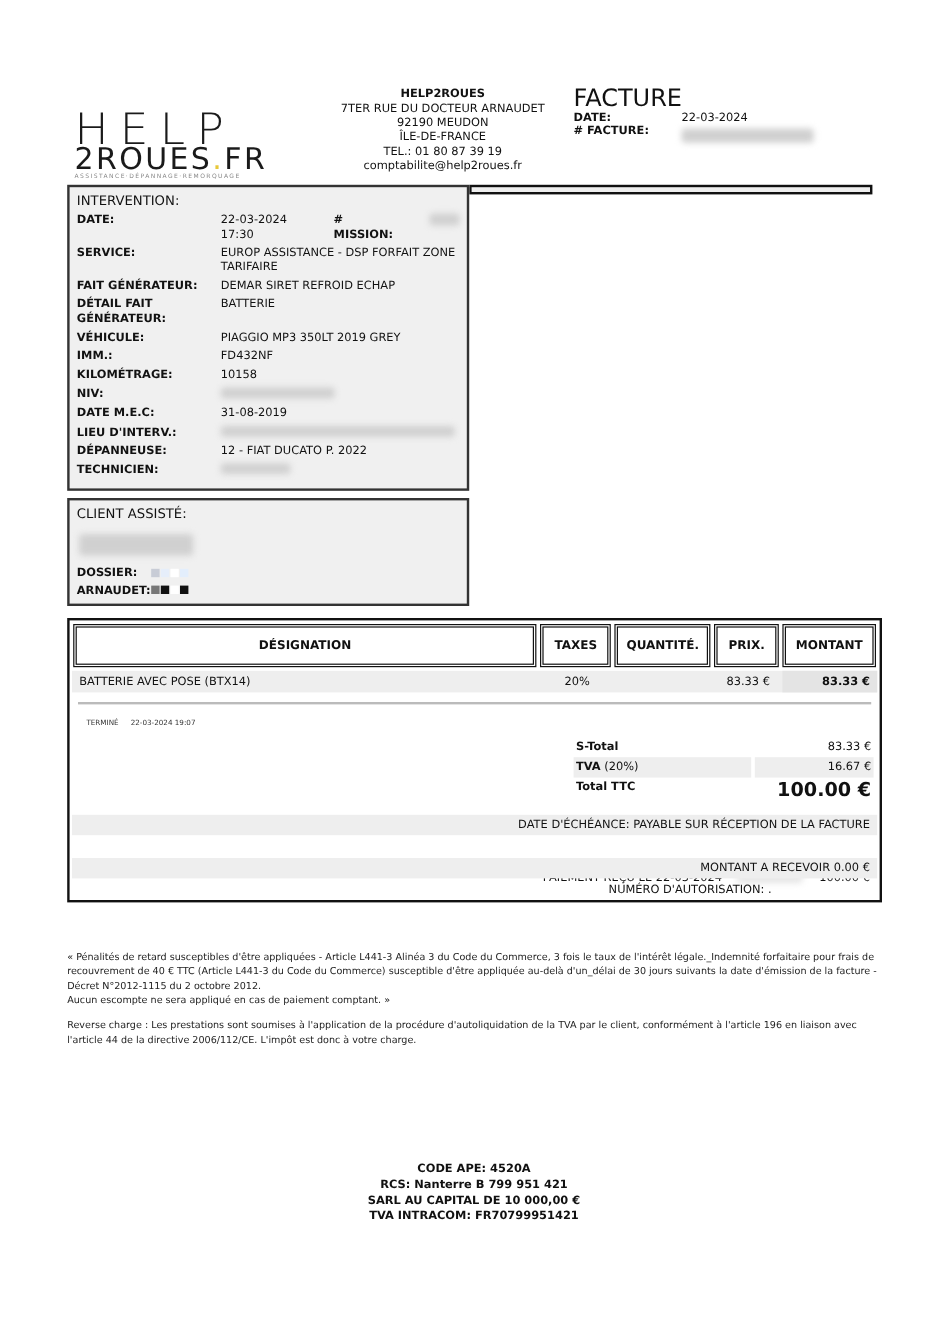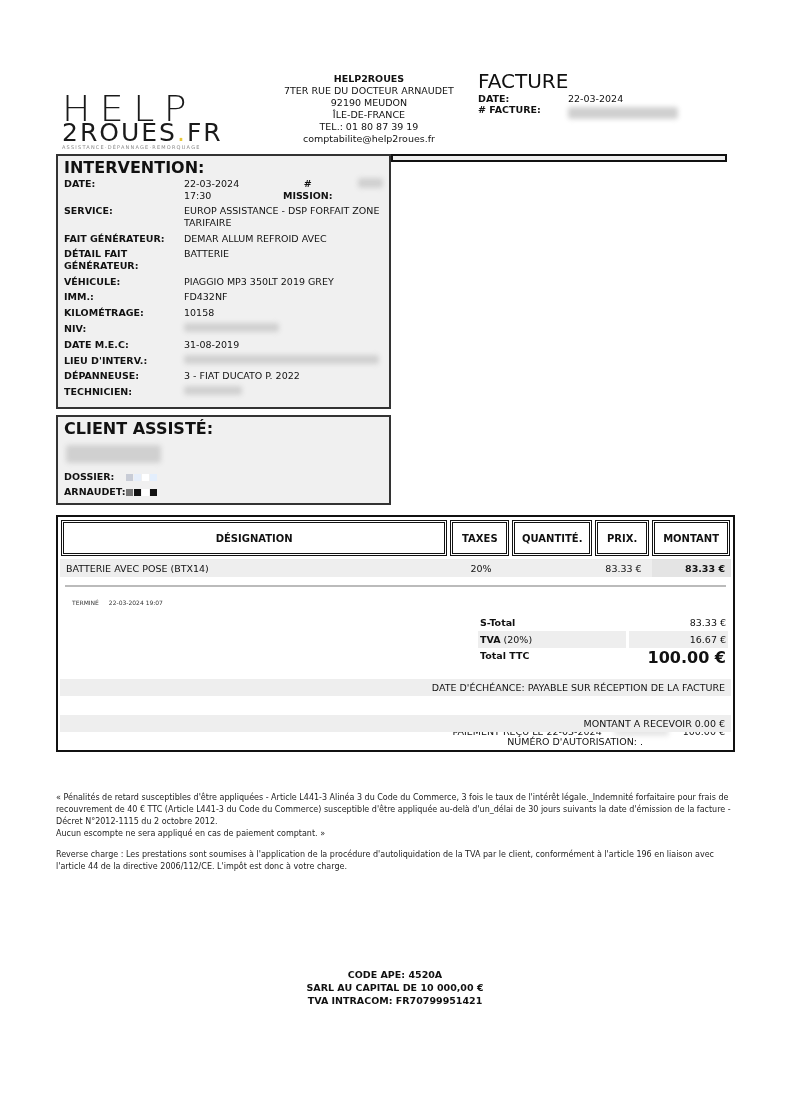--- a/index.html
+++ b/index.html
@@ -23,25 +23,25 @@
     .facture .row { display: flex; font-size: 9.5px; line-height: 11px; }
     .facture .row .lbl { font-weight: bold; width: 90px; }
     .blur { display: inline-block; background: #d0d0d0; filter: blur(2.5px); border-radius: 3px; }
 
     
     .topbar { position: absolute; left: 391px; top: 154px; width: 336px; height: 8px; border: 2px solid #111; background: #eee; }
 
     
     .box { position: absolute; background: #f0f0f0; border: 2px solid #333; }
     .intervention { left: 56px; top: 154px; width: 335px; height: 255px; padding: 4px 6px; }
-    .box h2 { font-size: 16px; font-weight: bold; line-height: 16px; margin-bottom: 2px; }
+    .box h2 { font-size: 11px; font-weight: normal; line-height: 16px; margin-bottom: 2px; }
     .kv { display: flex; font-size: 9.5px; line-height: 11.5px; margin-bottom: 4.3px; }
     .kv .k { font-weight: bold; width: 120px; flex-shrink: 0; }
     .kv .v { flex: 1; }
-    .kv .mission-lbl { font-weight: bold; margin-left: 26px; margin-right: 20px; text-align: center; }
+    .kv .mission-lbl { font-weight: bold; margin-left: 26px; margin-right: 20px; }
 
     .client { left: 56px; top: 415px; width: 335px; height: 90px; padding: 4px 6px; }
     .client .name-blur { width: 95px; height: 18px; margin: 6px 0 6px 2px; }
     .client .kv { margin-bottom: 3px; }
     .client .kv .k { width: 62px; }
     .pix { display: inline-block; width: 7px; height: 7px; margin-right: 1px; vertical-align: middle; }
 
     
     .items { position: absolute; left: 56px; top: 515px; width: 679px; height: 237px; border: 2px solid #111; }
     .thead { position: absolute; left: 3px; top: 3px; right: 3px; height: 36px; display: flex; }
@@ -109,21 +109,21 @@
     <span class="v" style="flex:0 0 68px;">22-03-2024 17:30</span>
     <span class="mission-lbl"># MISSION:</span>
     <span class="blur" style="width:26px;height:10px;"></span>
   </div>
   <div class="kv">
       <span class="k">SERVICE:</span>
       <span class="v">EUROP ASSISTANCE - DSP FORFAIT ZONE TARIFAIRE</span>
     </div>
   <div class="kv">
       <span class="k">FAIT GÉNÉRATEUR:</span>
-      <span class="v">DEMAR ALLUM REFROID AVEC</span>
+      <span class="v">DEMAR SIRET REFROID ECHAP</span>
     </div>
   <div class="kv">
       <span class="k" style="width:120px;">DÉTAIL FAIT GÉNÉRATEUR:</span>
       <span class="v">BATTERIE</span>
     </div>
   <div class="kv">
       <span class="k">VÉHICULE:</span>
       <span class="v">PIAGGIO MP3 350LT 2019 GREY</span>
     </div>
   <div class="kv">
@@ -141,21 +141,21 @@
   <div class="kv">
       <span class="k">DATE M.E.C:</span>
       <span class="v">31-08-2019</span>
     </div>
   <div class="kv">
       <span class="k">LIEU D'INTERV.:</span>
       <span class="blur" style="width:195px;height:9px;"></span>
     </div>
   <div class="kv">
       <span class="k">DÉPANNEUSE:</span>
-      <span class="v">3 - FIAT DUCATO P. 2022</span>
+      <span class="v">12 - FIAT DUCATO P. 2022</span>
     </div>
   <div class="kv">
       <span class="k">TECHNICIEN:</span>
       <span class="blur" style="width:58px;height:9px;"></span>
     </div>
 </div>
 
 <div class="box client">
   <h2>CLIENT ASSISTÉ:</h2>
   <div class="blur name-blur"></div>
@@ -215,15 +215,16 @@
 <div class="legal">
   <p>« Pénalités de retard susceptibles d'être appliquées - Article L441-3 Alinéa 3 du Code du Commerce, 3 fois le taux de l'intérêt légale._Indemnité forfaitaire pour frais de recouvrement de 40 € TTC (Article L441-3 du Code du Commerce) susceptible d'être appliquée au-delà d'un_délai de 30 jours suivants la date d'émission de la facture - Décret N°2012-1115 du 2 octobre 2012.</p>
   <p>Aucun escompte ne sera appliqué en cas de paiement comptant. »</p>
 </div>
 <div class="reverse">
   <p>Reverse charge : Les prestations sont soumises à l'application de la procédure d'autoliquidation de la TVA par le client, conformément à l'article 196 en liaison avec l'article 44 de la directive 2006/112/CE. L'impôt est donc à votre charge.</p>
 </div>
 
 <div class="footer">
   <div>CODE APE: 4520A</div>
+  <div>RCS: Nanterre B 799 951 421</div>
   <div>SARL AU CAPITAL DE 10 000,00 €</div>
   <div>TVA INTRACOM: FR70799951421</div>
 </div>
 
 </body></html>

